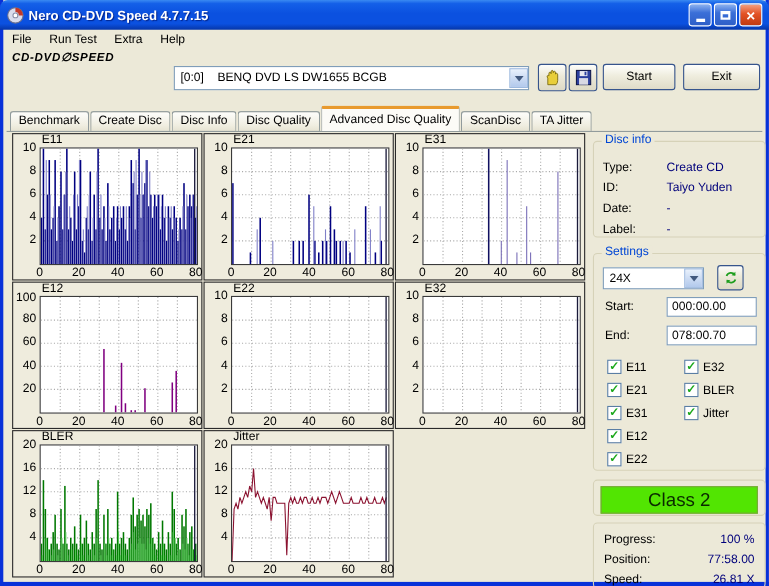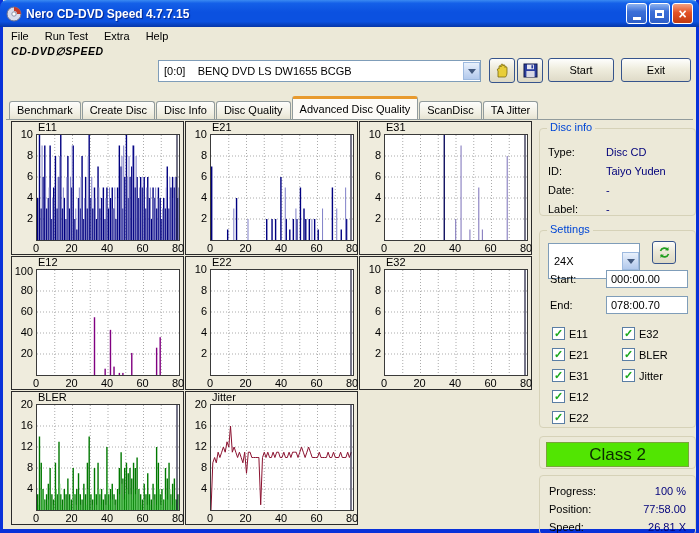--- a/index.html
+++ b/index.html
@@ -666,40 +666,40 @@
       </div>
     </div>
 
   <div class="rightpanel">
 
     <div class="group" id="discinfo" style="margin-top:6px;height:88px;padding-top:10px;">
       <span class="group-title">Disc info</span>
       <div id="discrows">
           <div class="kvrow" style="height: 19px;">
             <span class="k">Type:</span>
-            <span class="v">Disc CD</span>
+            <span class="v">Create CD</span>
           </div>
           <div class="kvrow" style="height: 19px;">
             <span class="k">ID:</span>
             <span class="v">Taiyo Yuden</span>
           </div>
           <div class="kvrow" style="height: 19px;">
             <span class="k">Date:</span>
             <span class="v">-</span>
           </div>
           <div class="kvrow" style="height: 19px;">
             <span class="k">Label:</span>
             <span class="v">-</span>
           </div>
         </div>
     </div>
 
     <div class="group" id="settings" style="margin-top:14px;height:198px;">
       <span class="group-title">Settings</span>
-      <div class="combo" style="left:8px;top:12px;width:92px;height:36px;">
+      <div class="combo" style="left:8px;top:12px;width:92px;height:20px;">
         <span class="ctext">24X</span>
         <span class="carrow">
             <i></i>
           </span>
       </div>
       <div class="toolbtn" style="left:112px;top:10px;width:24px;height:23px;">
         <svg width="13" height="13" viewBox="0 0 13 13">
           <path d="M2.5 5 A4.2 4.2 0 0 1 10 4" fill="none" stroke="#1F9E1F" stroke-width="1.6"></path>
           <path d="M10.5 1 L10.5 4.6 L7 4.2 Z" fill="#1F9E1F"></path>
           <path d="M10.5 8 A4.2 4.2 0 0 1 3 9" fill="none" stroke="#1F9E1F" stroke-width="1.6"></path>

